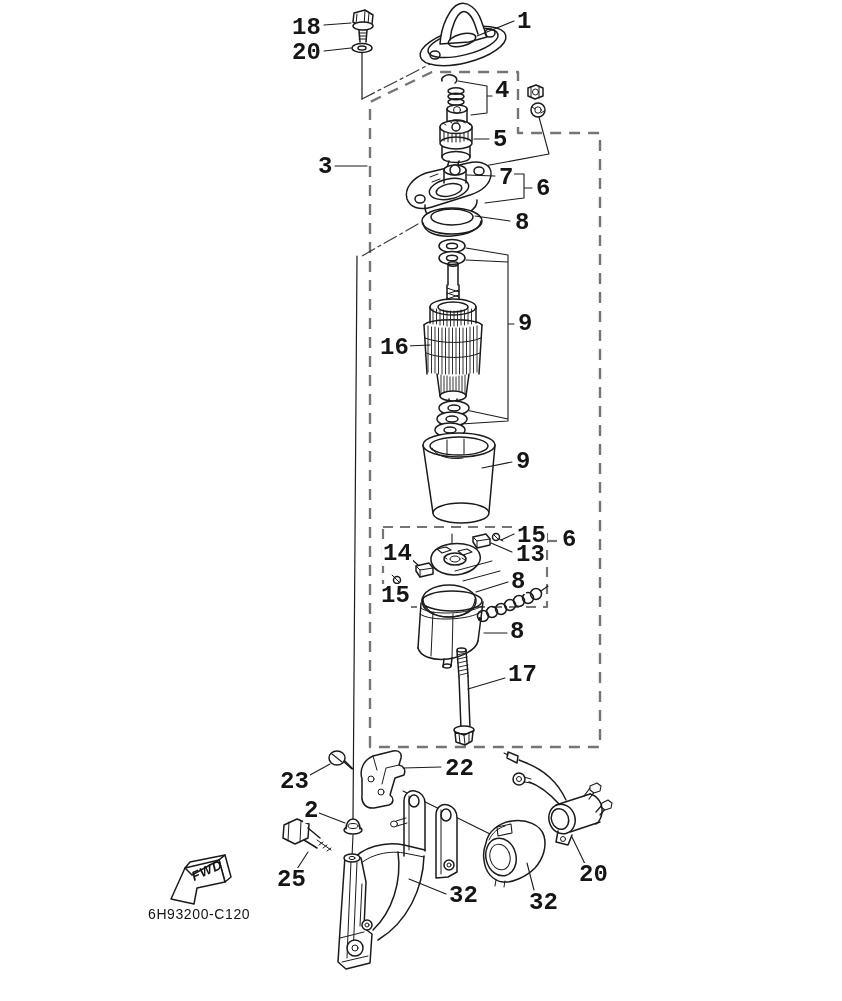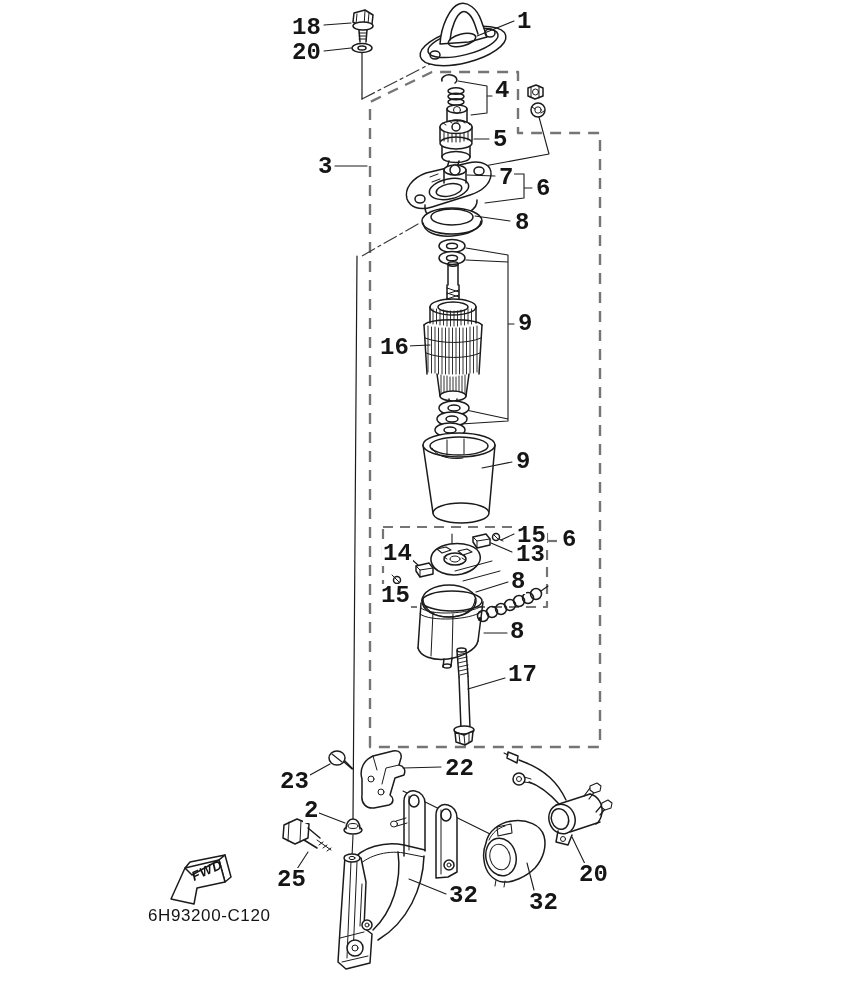--- a/index.html
+++ b/index.html
@@ -6,21 +6,21 @@
   .stage{position:relative;width:842px;height:1001px;background:#fff;overflow:hidden;
          font-family:"Liberation Sans",sans-serif;}
   .stage svg{position:absolute;left:0;top:0;}
   .co{position:absolute;font-family:Liberation Mono, monospace;font-weight:700;
       font-size:24px;line-height:1;color:#151515;background:#fff;padding:0 1px;
       white-space:nowrap;}
   .fwd-text{position:absolute;left:189px;top:870px;
       font:italic 700 13px "Liberation Sans",sans-serif;color:#141414;
       letter-spacing:1px;transform:rotate(-24deg);transform-origin:left top;}
   .code{position:absolute;left:148px;top:906px;font-family:"Liberation Sans",sans-serif;
-      font-size:17px;color:#141414;letter-spacing:0.6px;}
+      font-size:14px;color:#141414;letter-spacing:0.6px;}
 </style>
 </head>
 <body>
 
 <div class="stage">
 
 <svg width="842" height="1001" viewBox="0 0 842 1001">
   <g stroke="#1b1b1b" fill="none" stroke-width="1.5" stroke-linecap="round" stroke-linejoin="round">
 
     <g stroke="#757575" stroke-width="2.4" stroke-dasharray="11 8" stroke-linecap="butt">

